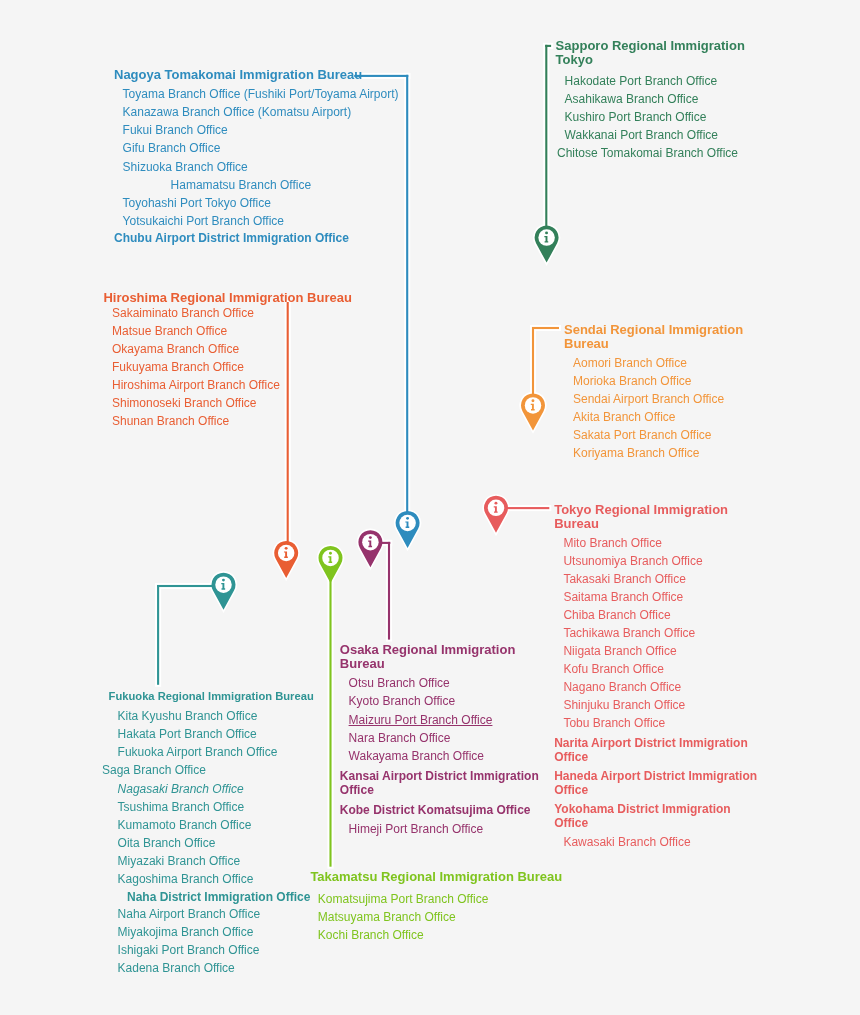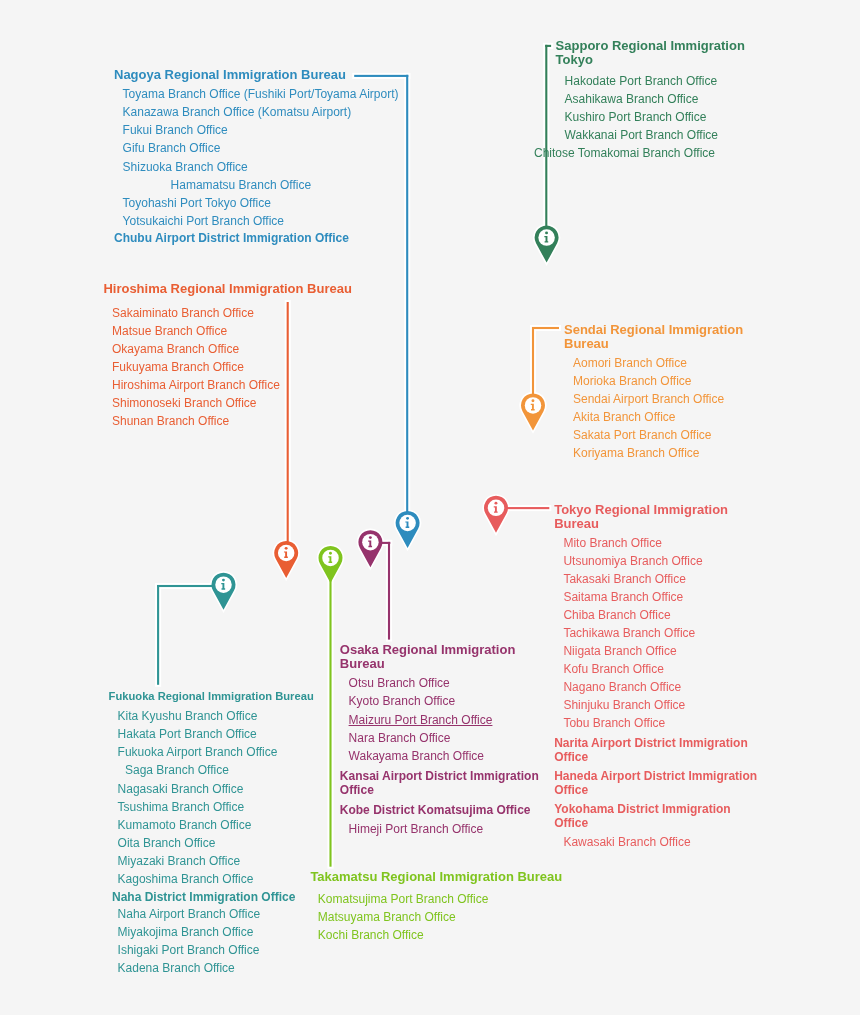--- a/index.html
+++ b/index.html
@@ -134,41 +134,41 @@
     <g transform="translate(211.5,572.7)">
       <path d="M1.473 17.76 A12 12 0 1 1 22.527 17.76 L12 37 Z" fill="#2F9494"></path>
       <circle cx="12" cy="12" r="8.25" fill="#ffffff"></circle>
       <g fill="#2F9494">
         <ellipse cx="11.95" cy="7.35" rx="1.45" ry="1.40"></ellipse>
         <path d="M9.75 10.4 L12.85 10.4 L12.85 15.6 L13.65 15.6 L13.65 17.0 L10.0 17.0 L10.0 15.6 L10.95 15.6 L10.95 11.6 L9.75 11.6 Z"></path>
       </g>
     </g>
   </svg>
   <div style="position:absolute;left:0;top:0;color:#2E8CBE">
-    <div class="bureau-title" style="left:114.0px;top:67.6px;font-size:13px;">Nagoya Regional Immigration Bureau</div>
+    <div class="bureau-title" style="left:114.0px;top:67.6px;font-size:13px;">Nagoya Tomakomai Immigration Bureau</div>
     <div class="entry" style="left:122.6px;top:88.30px;">Toyama Branch Office (Fushiki Port/Toyama Airport)</div>
     <div class="entry" style="left:122.6px;top:106.35px;">Kanazawa Branch Office (Komatsu Airport)</div>
     <div class="entry" style="left:122.6px;top:124.40px;">Fukui Branch Office</div>
     <div class="entry" style="left:122.6px;top:142.45px;">Gifu Branch Office</div>
     <div class="entry" style="left:122.6px;top:160.50px;">Shizuoka Branch Office</div>
     <div class="entry" style="left:122.6px;top:178.55px;padding-left:48px;">Hamamatsu Branch Office</div>
     <div class="entry" style="left:122.6px;top:196.60px;">Toyohashi Port Tokyo Office</div>
     <div class="entry" style="left:122.6px;top:214.65px;">Yotsukaichi Port Branch Office</div>
     <div class="entry district" style="left:114.0px;top:232.20px;">Chubu Airport District Immigration Office</div>
   </div>
   <div style="position:absolute;left:0;top:0;color:#33805A">
     <div class="bureau-title" style="left:555.6px;top:39.0px;font-size:13px;width:192px;white-space:normal;">Sapporo Regional Immigration Tokyo</div>
     <div class="entry" style="left:564.6px;top:74.50px;">Hakodate Port Branch Office</div>
     <div class="entry" style="left:564.6px;top:92.55px;">Asahikawa Branch Office</div>
     <div class="entry" style="left:564.6px;top:110.60px;">Kushiro Port Branch Office</div>
     <div class="entry" style="left:564.6px;top:128.65px;">Wakkanai Port Branch Office</div>
-    <div class="entry" style="left:534px;top:146.70px;">Chitose Tomakomai Branch Office</div>
+    <div class="entry" style="left:557px;top:146.70px;">Chitose Tomakomai Branch Office</div>
   </div>
   <div style="position:absolute;left:0;top:0;color:#E95E33">
-    <div class="bureau-title" style="left:103.4px;top:282px;font-size:13px;">Hiroshima Regional Immigration Bureau</div>
+    <div class="bureau-title" style="left:103.4px;top:291px;font-size:13px;">Hiroshima Regional Immigration Bureau</div>
     <div class="entry" style="left:112.0px;top:306.50px;">Sakaiminato Branch Office</div>
     <div class="entry" style="left:112.0px;top:324.55px;">Matsue Branch Office</div>
     <div class="entry" style="left:112.0px;top:342.60px;">Okayama Branch Office</div>
     <div class="entry" style="left:112.0px;top:360.65px;">Fukuyama Branch Office</div>
     <div class="entry" style="left:112.0px;top:378.70px;">Hiroshima Airport Branch Office</div>
     <div class="entry" style="left:112.0px;top:396.75px;">Shimonoseki Branch Office</div>
     <div class="entry" style="left:112.0px;top:414.80px;">Shunan Branch Office</div>
   </div>
   <div style="position:absolute;left:0;top:0;color:#F2953A">
     <div class="bureau-title" style="left:564.0px;top:322.6px;font-size:13px;width:184px;white-space:normal;">Sendai Regional Immigration Bureau</div>
@@ -206,28 +206,28 @@
     <div class="entry" style="left:348.6px;top:749.60px;">Wakayama Branch Office</div>
     <div class="entry district wrap" style="left:339.8px;top:768.80px;width:205px;">Kansai Airport District Immigration Office</div>
     <div class="entry district" style="left:339.8px;top:803.70px;">Kobe District Komatsujima Office</div>
     <div class="entry" style="left:348.6px;top:822.50px;">Himeji Port Branch Office</div>
   </div>
   <div style="position:absolute;left:0;top:0;color:#2F9494">
     <div class="bureau-title" style="left:108.6px;top:688.7px;font-size:11.2px;">Fukuoka Regional Immigration Bureau</div>
     <div class="entry" style="left:117.6px;top:710.30px;">Kita Kyushu Branch Office</div>
     <div class="entry" style="left:117.6px;top:728.35px;">Hakata Port Branch Office</div>
     <div class="entry" style="left:117.6px;top:746.40px;">Fukuoka Airport Branch Office</div>
-    <div class="entry" style="left:125px;top:764.45px;">Saga Branch Office</div>
-    <div class="entry" style="left:117.6px;top:782.50px;">Nagasaki Branch Office</div>
+    <div class="entry" style="left:102px;top:764.45px;">Saga Branch Office</div>
+    <div class="entry" style="left:117.6px;top:782.50px;font-style:italic;">Nagasaki Branch Office</div>
     <div class="entry" style="left:117.6px;top:800.55px;">Tsushima Branch Office</div>
     <div class="entry" style="left:117.6px;top:818.60px;">Kumamoto Branch Office</div>
     <div class="entry" style="left:117.6px;top:836.65px;">Oita Branch Office</div>
     <div class="entry" style="left:117.6px;top:854.70px;">Miyazaki Branch Office</div>
     <div class="entry" style="left:117.6px;top:872.75px;">Kagoshima Branch Office</div>
-    <div class="entry district" style="left:96px;top:890.70px;padding-left:16px;">Naha District Immigration Office</div>
+    <div class="entry district" style="left:111px;top:890.70px;padding-left:16px;">Naha District Immigration Office</div>
     <div class="entry" style="left:117.6px;top:908.30px;">Naha Airport Branch Office</div>
     <div class="entry" style="left:117.6px;top:926.35px;">Miyakojima Branch Office</div>
     <div class="entry" style="left:117.6px;top:944.40px;">Ishigaki Port Branch Office</div>
     <div class="entry" style="left:117.6px;top:962.45px;">Kadena Branch Office</div>
   </div>
   <div style="position:absolute;left:0;top:0;color:#7FC41E">
     <div class="bureau-title" style="left:310.4px;top:870.2px;font-size:13px;">Takamatsu Regional Immigration Bureau</div>
     <div class="entry" style="left:317.8px;top:892.50px;">Komatsujima Port Branch Office</div>
     <div class="entry" style="left:317.8px;top:910.55px;">Matsuyama Branch Office</div>
     <div class="entry" style="left:317.8px;top:928.60px;">Kochi Branch Office</div>

